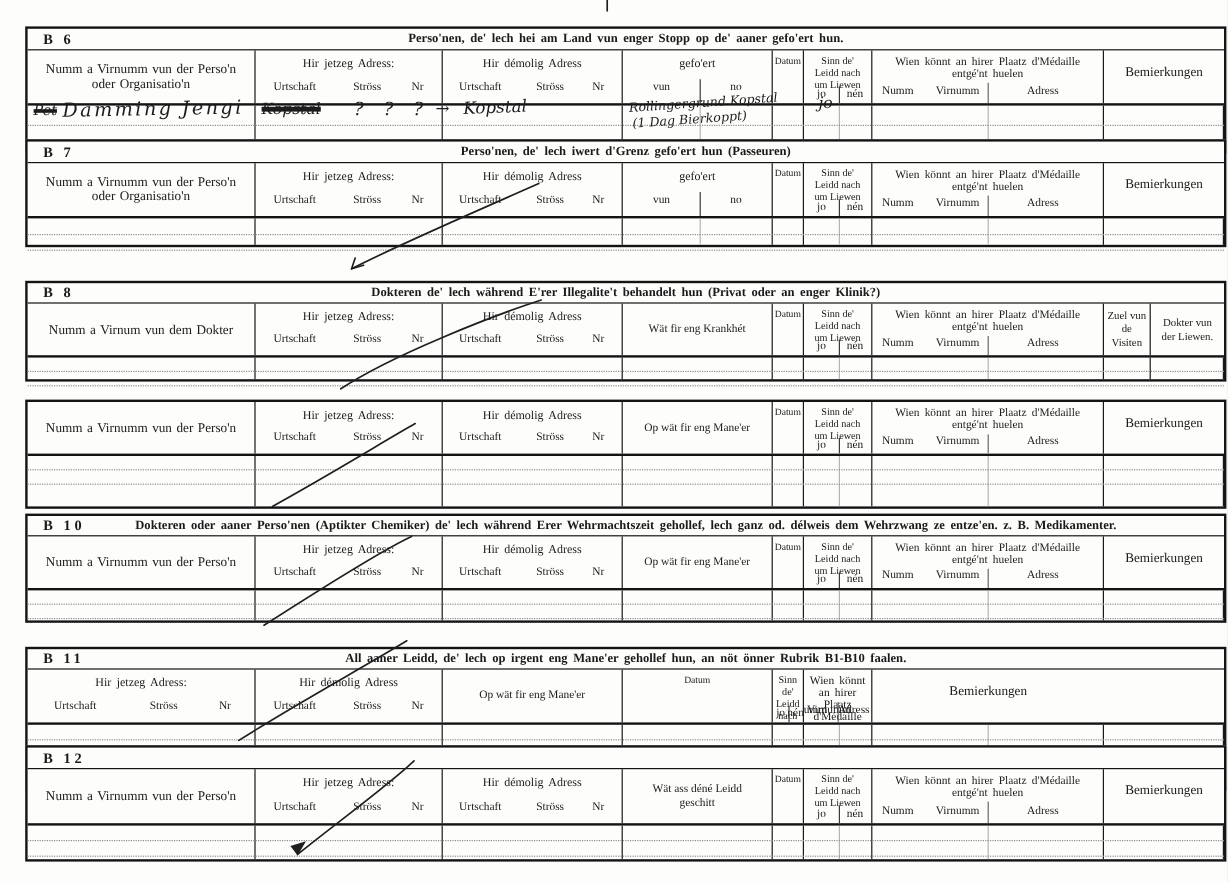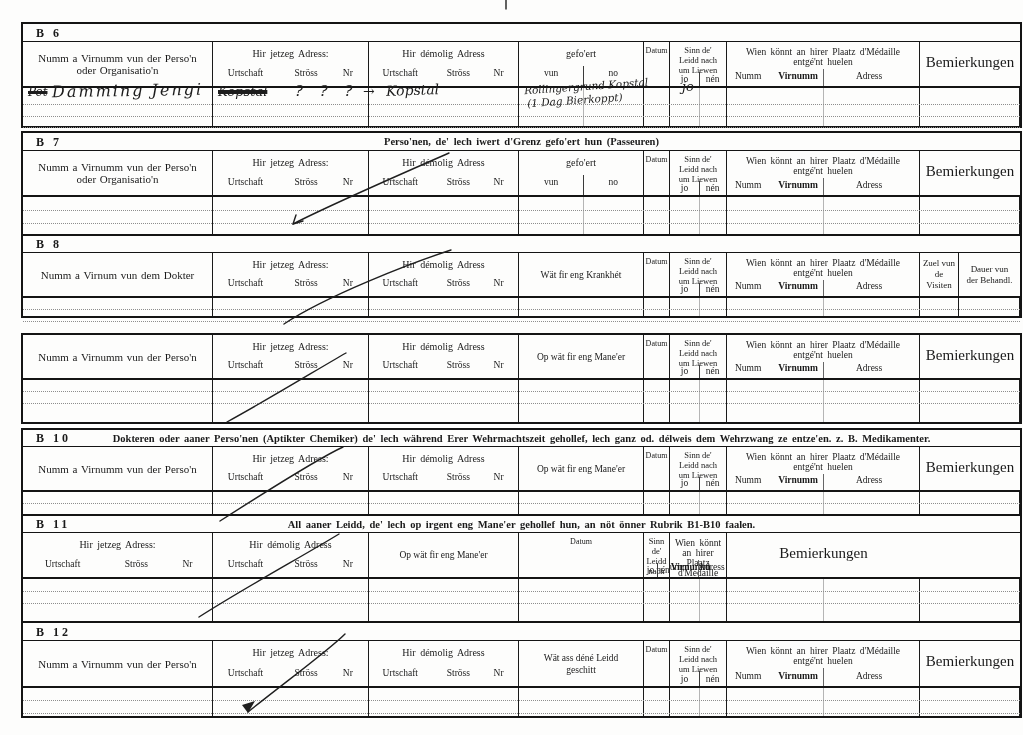--- a/index.html
+++ b/index.html
@@ -22,22 +22,22 @@
         font-size:11px;padding:0 14px;word-spacing:1px;}
   .l1{text-align:center;font-size:10px;margin-top:6px;word-spacing:2px;}
   .sub{position:absolute;bottom:8px;transform:translateX(-50%);font-size:9.5px;white-space:nowrap;}
   .addr .u{left:21%;} .addr .s{left:60%;} .addr .n{left:87%;}
   .gef .vunl{left:26%;} .gef .nol{left:76%;}
   .sinn{font-size:8.5px;text-align:center;line-height:10px;padding-top:3px;}
   .sinn .jol{left:26%;bottom:2px;} .sinn .nenl{left:76%;bottom:2px;}
   .datumc{font-size:8px;text-align:center;padding-top:4px;}
   .wien .w1{font-size:9.5px;margin-top:5px;}
   .wien .w2{font-size:9.5px;margin-top:0;}
-  .wien .wn{left:11%;bottom:5px;} .wien .wv{left:37%;bottom:5px;font-weight:bold;} .wien .wa{left:74%;bottom:5px;margin-top:48px;}
-  .bem{display:flex;align-items:flex-start;justify-content:center;font-size:15px;padding-top:12px;}
+  .wien .wn{left:11%;bottom:5px;} .wien .wv{left:37%;bottom:5px;} .wien .wa{left:74%;bottom:5px;margin-top:48px;}
+  .bem{display:flex;align-items:flex-start;justify-content:center;font-size:11px;padding-top:12px;}
   .midcol{display:flex;align-items:center;justify-content:center;text-align:center;
           font-size:9.5px;padding:0 10px;line-height:12px;}
   .twoline{display:flex;flex-direction:column;align-items:center;justify-content:center;
            text-align:center;font-size:9px;line-height:11px;padding:0 2px;}
   .vs{position:absolute;border-left:1px solid #3a3a3a;}
   .gef .vs{left:52%;top:24px;bottom:0;}
   .sinn .vs{left:52%;top:30px;bottom:0;}
   .wien .vs{left:50%;top:27px;bottom:0;border-left:1px solid #666;}
   .rows .c.gefr::after,.rows .c.sinnr::after,.rows .c.wienr::after{
       content:"";position:absolute;top:0;bottom:0;border-left:1px solid #b5b5b5;}
@@ -49,20 +49,21 @@
   .overlay{position:absolute;left:0;top:0;width:1023px;height:735px;pointer-events:none;}
 </style>
 </head>
 <body>
 
 <div class="page">
 
   <div class="sec" style="top:22px;height:106px">
     <div class="tband" style="height:17px">
       <span class="sid">B 6</span>
+      <span class="stitle">Perso'nen, de' lech hei am Land vun enger Stopp op de' aaner gefo'ert hun.</span>
     </div>
     <div class="hdr cols8" style="height:44px">
       <div class="c name">Numm a Virnumm vun der Perso'n oder Organisatio'n</div>
       <div class="c addr">
         <div class="l1">Hir jetzeg Adress:</div>
         <span class="sub u">Urtschaft</span>
         <span class="sub s">Ströss</span>
         <span class="sub n">Nr</span>
       </div>
       <div class="c addr">
@@ -104,21 +105,21 @@
       <div class="c"></div>
       <div class="c sinnr"></div>
       <div class="c wienr"></div>
       <div class="c"></div>
       <div class="dl" style="top:16px"></div>
       <div class="dl" style="top:28px"></div>
       <div class="dl" style="top:39px"></div>
     </div>
   </div>
 
-  <div class="sec" style="top:131px;height:119px">
+  <div class="sec" style="top:116px;height:90px">
     <div class="tband" style="height:17px">
       <span class="sid">B 7</span>
       <span class="stitle">Perso'nen, de' lech iwert d'Grenz gefo'ert hun (Passeuren)</span>
     </div>
     <div class="hdr cols8" style="height:44px">
       <div class="c name">Numm a Virnumm vun der Perso'n oder Organisatio'n</div>
       <div class="c addr">
         <div class="l1">Hir jetzeg Adress:</div>
         <span class="sub u">Urtschaft</span>
         <span class="sub s">Ströss</span>
@@ -165,20 +166,21 @@
       <div class="c wienr"></div>
       <div class="c"></div>
       <div class="dl" style="top:13px"></div>
       <div class="dl" style="top:26px"></div>
     </div>
   </div>
 
   <div class="sec" style="top:234px;height:84px">
     <div class="tband" style="height:16px">
       <span class="sid">B 8</span>
+      <span class="stitle">Dokteren de' lech während E'rer Illegalite't behandelt hun (Privat oder an enger Klinik?)</span>
     </div>
     <div class="hdr cols9" style="height:43px">
       <div class="c name">Numm a Virnum vun dem Dokter</div>
       <div class="c addr">
         <div class="l1">Hir jetzeg Adress:</div>
         <span class="sub u">Urtschaft</span>
         <span class="sub s">Ströss</span>
         <span class="sub n">Nr</span>
       </div>
       <div class="c addr">
@@ -203,22 +205,22 @@
         <span class="sub wn">Numm</span>
         <span class="sub wv">Virnumm</span>
         <span class="sub wa">Adress</span>
         <i class="vs"></i>
       </div>
       <div class="c twoline">
         <div>Zuel vun</div>
         <div>de Visiten</div>
       </div>
       <div class="c twoline">
-        <div>Dauer vun</div>
-        <div>der Behandl.</div>
+        <div>Dokter vun</div>
+        <div>der Liewen.</div>
       </div>
     </div>
     <div class="rows cols9">
       <div class="c"></div>
       <div class="c"></div>
       <div class="c"></div>
       <div class="c"></div>
       <div class="c"></div>
       <div class="c sinnr"></div>
       <div class="c wienr"></div>
@@ -324,21 +326,21 @@
       <div class="c"></div>
       <div class="c"></div>
       <div class="c sinnr"></div>
       <div class="c wienr"></div>
       <div class="c"></div>
       <div class="dl" style="top:11px"></div>
       <div class="dl" style="top:23px"></div>
     </div>
   </div>
 
-  <div class="sec" style="top:514px;height:120px">
+  <div class="sec" style="top:539px;height:120px">
     <div class="tband" style="height:16px">
       <span class="sid">B 11</span>
       <span class="stitle">All aaner Leidd, de' lech op irgent eng Mane'er gehollef hun, an nöt önner Rubrik B1-B10 faalen.</span>
     </div>
     <div class="hdr cols8" style="height:44px">
       <div class="c addr">
         <div class="l1">Hir jetzeg Adress:</div>
         <span class="sub u">Urtschaft</span>
         <span class="sub s">Ströss</span>
         <span class="sub n">Nr</span>

